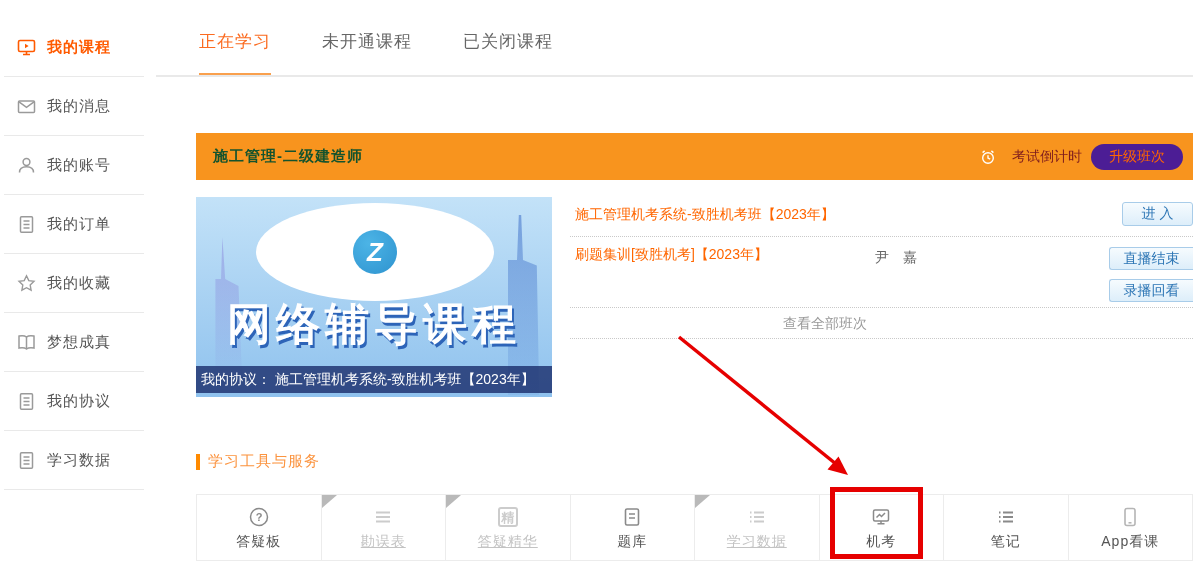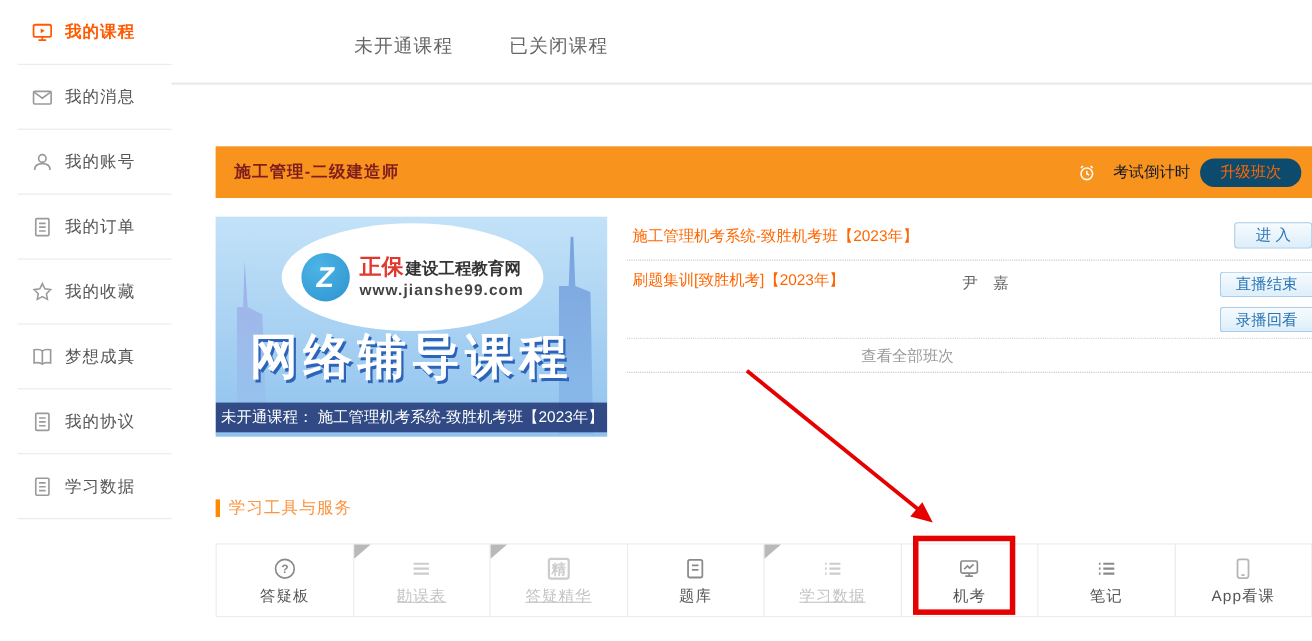--- a/index.html
+++ b/index.html
@@ -1,45 +1,45 @@
 <!DOCTYPE html>
 <html><head>
 <meta charset="utf-8">
 <style>
   * { box-sizing: border-box; margin: 0; padding: 0; }
   html,body { width: 1193px; height: 583px; background:#fff;
     font-family: "Liberation Sans", "DejaVu Sans", sans-serif; }
   .page { position: relative; width: 1193px; height: 583px; overflow: hidden; background:#fff; }
 
   
-  .sidebar { position: absolute; left: 16px; top: 0; width: 140px; }
+  .sidebar { position: absolute; left: 4px; top: 0; width: 140px; padding-top: 18px; }
   .side-item { height: 59px; display: flex; align-items: center; gap: 11px;
     padding-left: 13px; border-bottom: 1px solid #e9e9e9; color: #555; font-size: 15px; cursor: pointer; }
   .side-item svg { flex: 0 0 auto; }
   .side-item .lbl { letter-spacing: 1px; }
   .side-item.active { color: #ff5a00; font-weight: bold; }
 
   
   .tabs-header { position: absolute; left: 156px; top: 0; width: 1037px; height: 77px;
     border-bottom: 2px solid #e9e9e9; }
   .tab { position: absolute; top: 30px; height: 45px; font-size: 17px; color: #666;
     letter-spacing: 1px; cursor: pointer; }
   .tab-0 { left: 43px; }
   .tab-1 { left: 166px; }
   .tab-2 { left: 307px; }
   .tab.active { color: #fb6b20; border-bottom: 2px solid #f9a04d; padding-bottom: 14px; }
 
   
   .banner { position: absolute; left: 196px; top: 133px; width: 997px; height: 47px;
     background: #f8941e; display: flex; align-items: center; }
-  .banner-title { color: #7f1d1d; font-weight: bold; font-size: 15px; padding-left: 17px; letter-spacing: 1px; }
+  .banner-title { color: #14532d; font-weight: bold; font-size: 15px; padding-left: 17px; letter-spacing: 1px; }
   .banner-right { position: absolute; right: 10px; top: 0; height: 47px;
     display: flex; align-items: center; gap: 9px; }
-  .countdown { color: #0f172a; font-size: 14px; display: flex; align-items: center; gap: 16px; }
-  .pill-btn { background: #0c4a6e; color: #f60; border: none; border-radius: 13px;
+  .countdown { color: #7f1d1d; font-size: 14px; display: flex; align-items: center; gap: 16px; }
+  .pill-btn { background: #4c1d95; color: #f60; border: none; border-radius: 13px;
     height: 26px; padding: 0 18px; font-size: 14px; cursor: pointer; }
 
   
   .cover { position: absolute; left: 196px; top: 197px; width: 356px; height: 200px;
     background: linear-gradient(180deg, #c3e2f8 0%, #a6d0f2 55%, #8fc2ee 100%); overflow: hidden; cursor: pointer; }
   .sky-left { position: absolute; left: 4px; bottom: 20px; width: 70px; height: 140px;
     background: linear-gradient(180deg, rgba(130,120,215,.45), rgba(130,150,220,.05));
     clip-path: polygon(22% 100%, 22% 30%, 30% 30%, 32% 0, 36% 30%, 55% 35%, 60% 100%); }
   .sky-right { position: absolute; right: 2px; top: 18px; width: 60px; height: 180px;
     background: linear-gradient(180deg, rgba(60,110,200,.55), rgba(90,140,215,.15));
@@ -173,20 +173,21 @@
     <div class="side-item">
       <svg width="19" height="19" viewBox="0 0 19 19" fill="none" stroke="#9a9a9a" stroke-width="1.5">
         <rect x="3.5" y="1.8" width="12" height="15.4" rx="1"></rect>
           <path d="M6.5 6 h6 M6.5 9.5 h6 M6.5 13 h6"></path>
       </svg>
       <span class="lbl">学习数据</span>
     </div>
   </aside>
 
   <header class="tabs-header">
+    <span class="tab tab-0 active">正在学习</span>
     <span class="tab tab-1">未开通课程</span>
     <span class="tab tab-2">已关闭课程</span>
   </header>
 
   <div class="banner">
     <span class="banner-title">施工管理-二级建造师</span>
     <div class="banner-right">
       <span class="countdown">
         <svg width="16" height="16" viewBox="0 0 16 16" fill="none" stroke="#fff" stroke-width="1.4">
           <circle cx="8" cy="9" r="5.3"></circle>
@@ -198,30 +199,23 @@
     </div>
   </div>
 
   <div class="cover">
     <div class="sky-left"></div>
     <div class="sky-right"></div>
     <div class="logo-ellipse">
       <div class="logo-circle">
         <span>Z</span>
       </div>
-      <div class="logo-text">
-        <span class="logo-line1">
-          <span class="brand-cn">正保</span>
-          <span class="brand-rest">建设工程教育网</span>
-        </span>
-        <span class="brand-url">www.jianshe99.com</span>
-      </div>
     </div>
     <div class="big-title">网络辅导课程</div>
-    <div class="cover-overlay">未开通课程： 施工管理机考系统-致胜机考班【2023年】</div>
+    <div class="cover-overlay">我的协议： 施工管理机考系统-致胜机考班【2023年】</div>
   </div>
 
   <div class="rows">
 
     <div class="course-row row-1">
       <a class="course-link">施工管理机考系统-致胜机考班【2023年】</a>
       <button class="blue-btn enter-btn">进 入</button>
     </div>
 
     <div class="course-row row-2">

